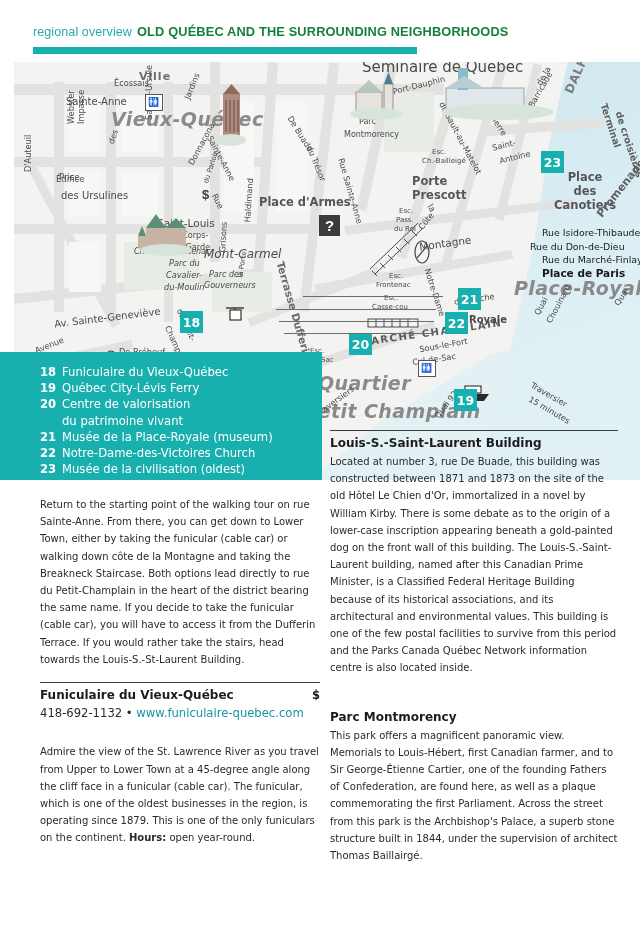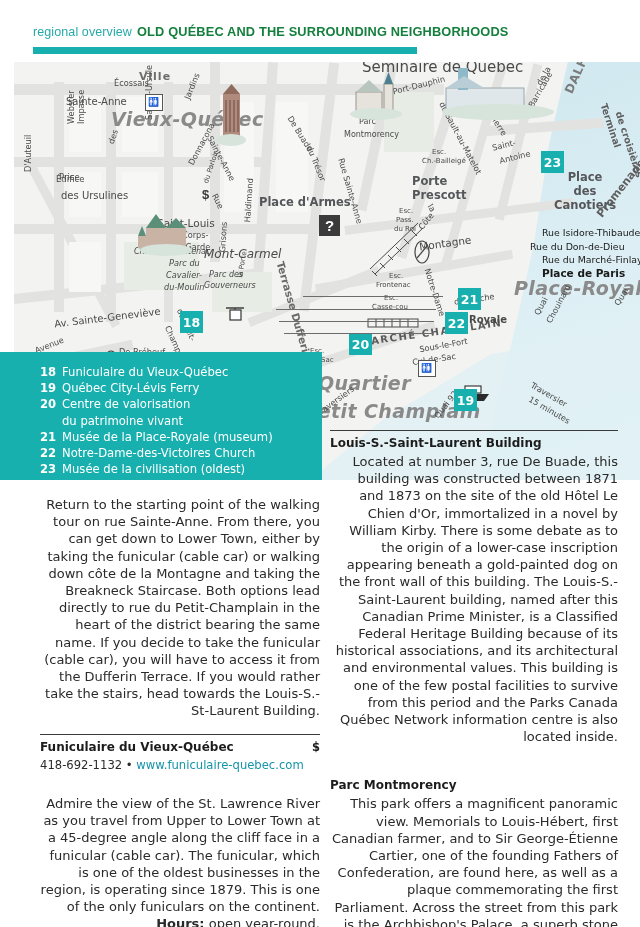--- a/index.html
+++ b/index.html
@@ -210,24 +210,24 @@
   }
   .col {
     position: absolute;
     font-family: "DejaVu Sans", sans-serif;
   }
   .col-left  { left: 40px;  top: 66px;  width: 280px; }
   .col-right { left: 330px; top: 0px;   width: 288px; }
 
   p.body {
     margin: 0 0 11px 0;
-    font-size: 13px;
+    font-size: 10px;
     line-height: 17.2px;
     color: #2a2a2a;
-    text-align: right;
+    text-align: left;
   }
   .poi {
     margin-top: 14px;
     border-top: 1.4px solid #3a3a3a;
     padding-top: 5px;
   }
   .poi-head {
     display: flex;
     justify-content: space-between;
     align-items: baseline;

